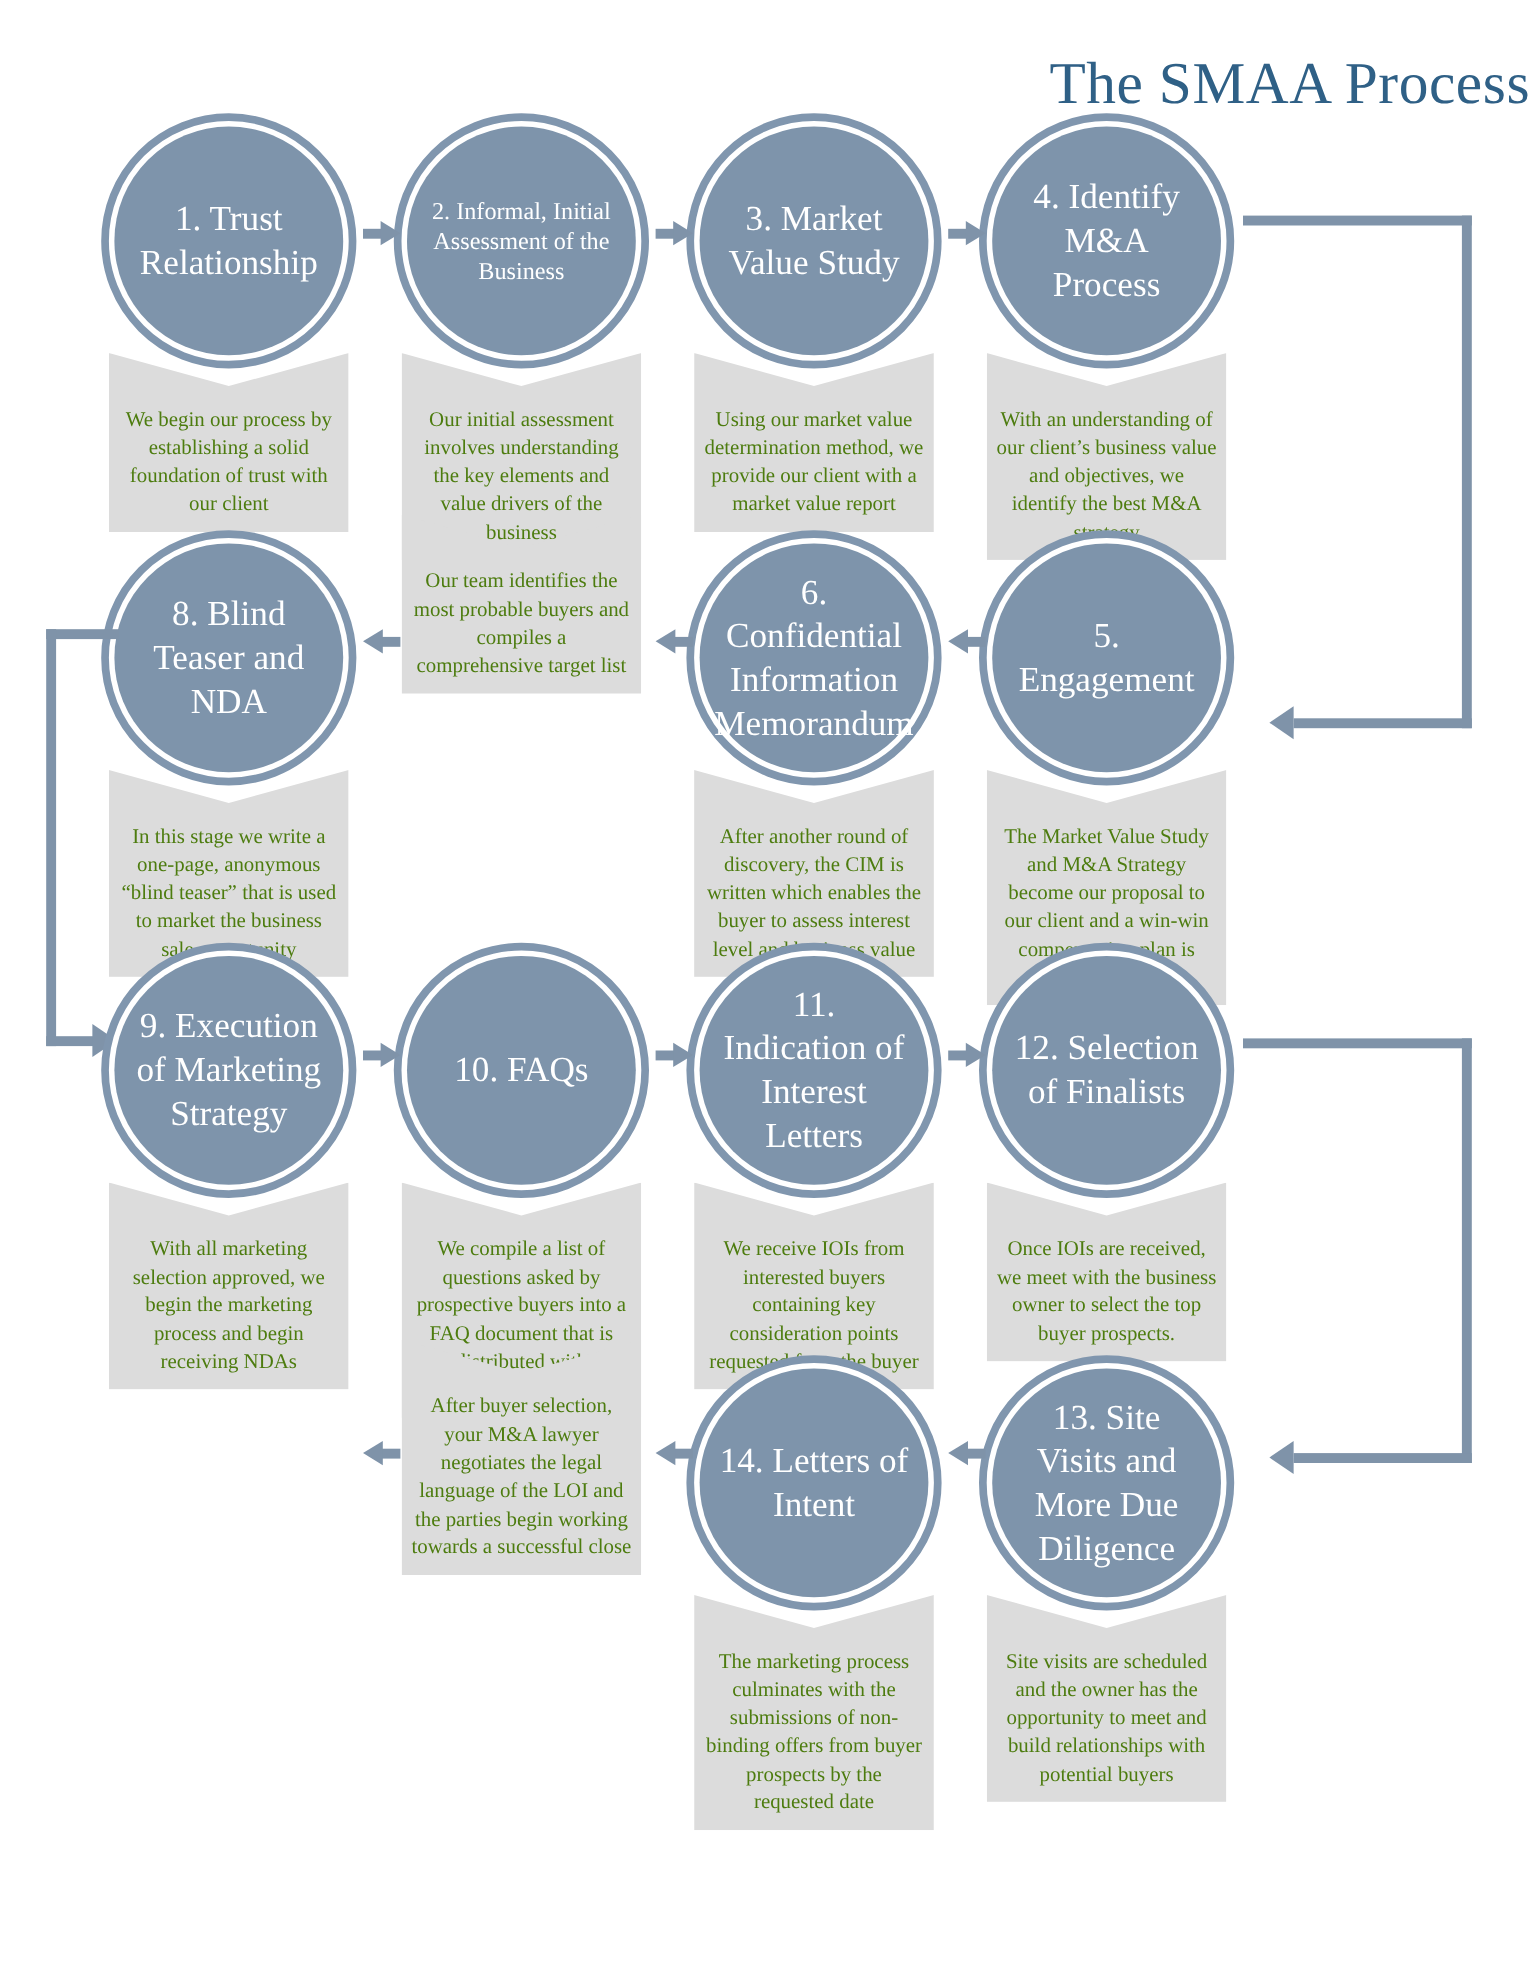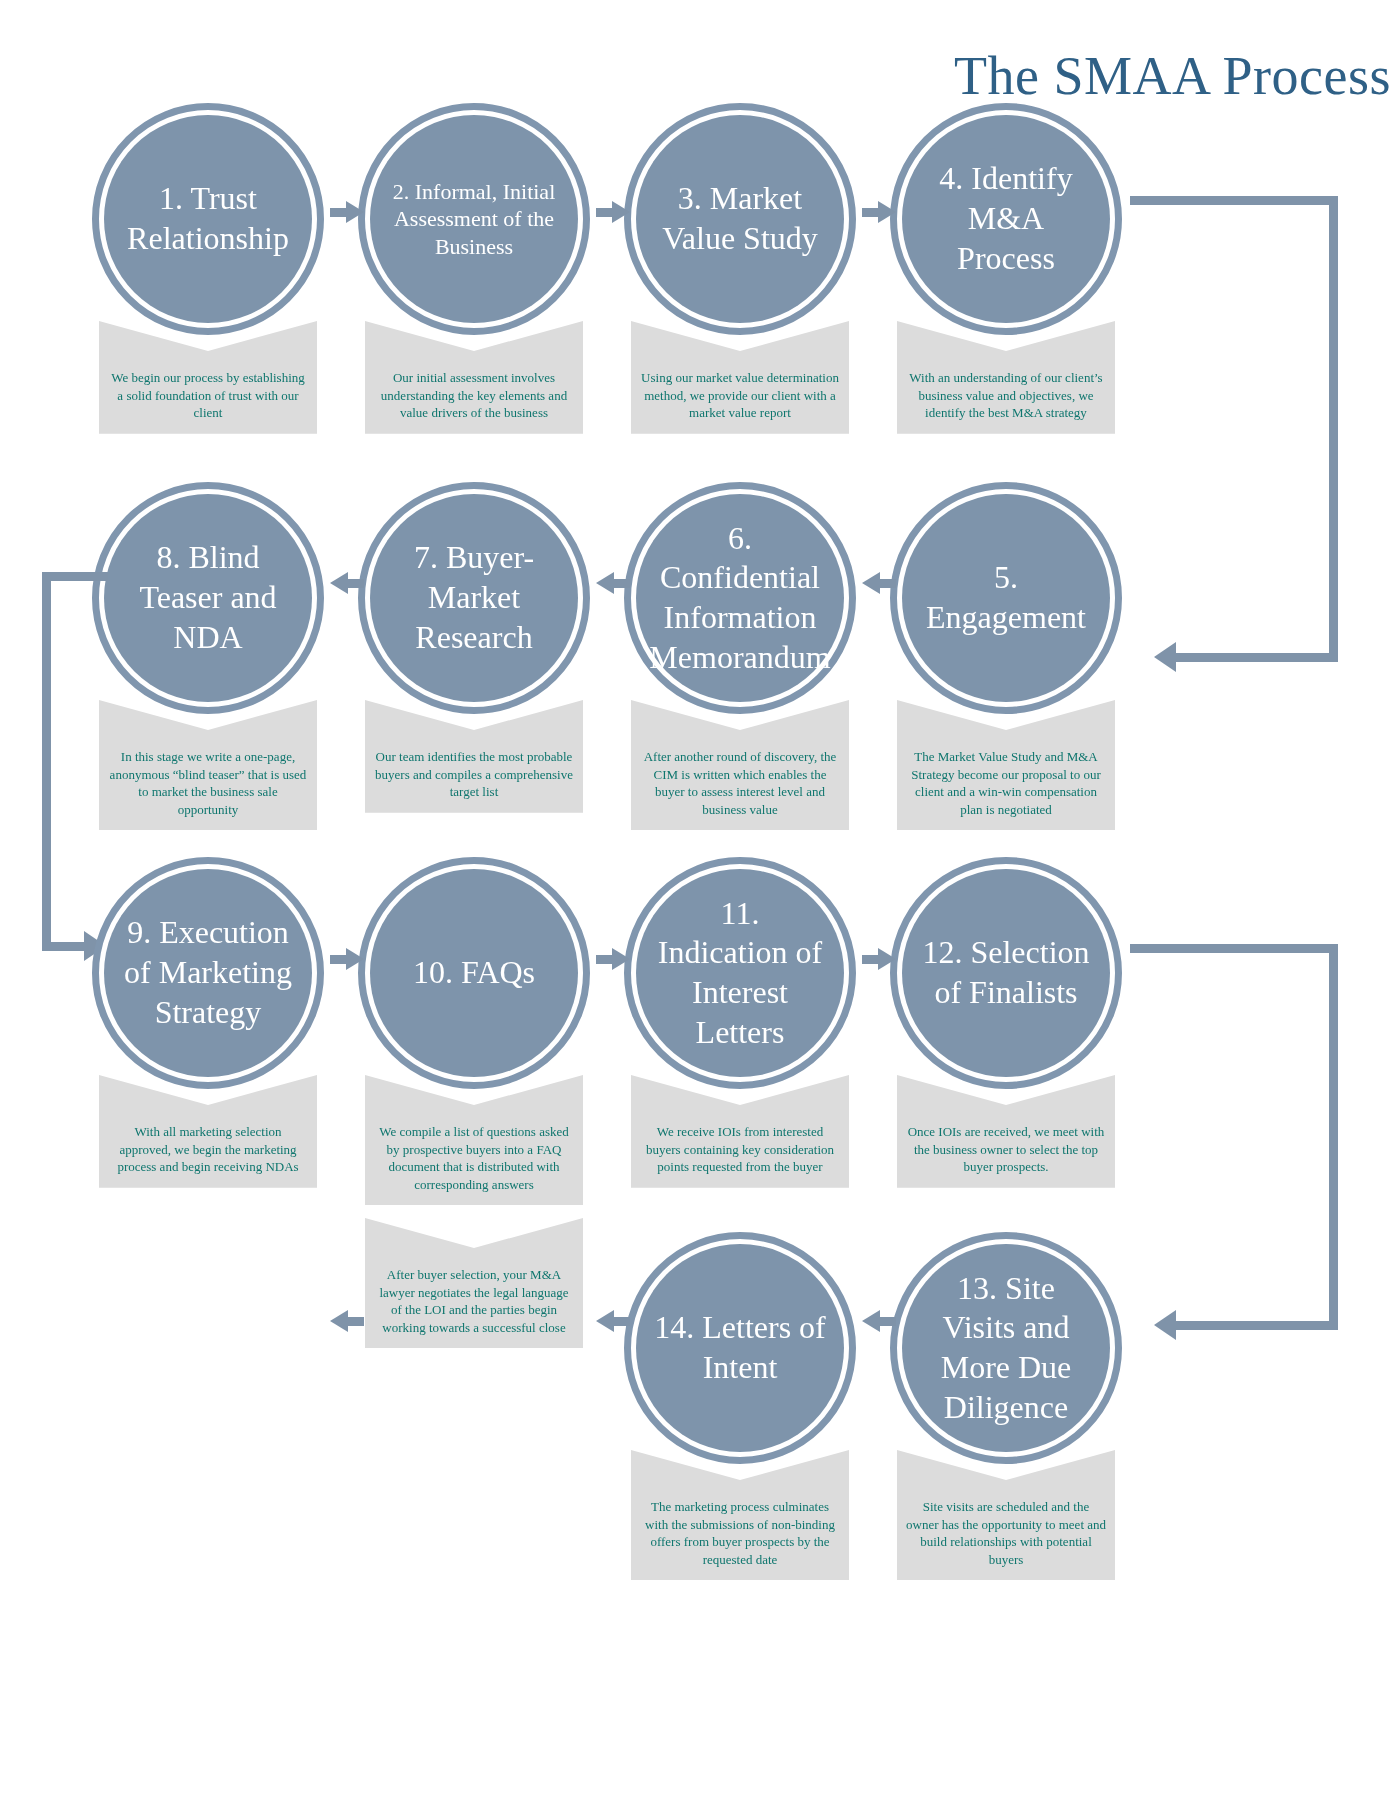--- a/index.html
+++ b/index.html
@@ -69,24 +69,24 @@
     position:relative;
     width:218px;
     margin:-14px auto 0 auto;
     background:#dcdcdc;
     padding:48px 9px 12px 9px;
     box-sizing:border-box;
     -webkit-clip-path:polygon(0 0, 50% 30px, 100% 0, 100% 100%, 0 100%);
     clip-path:polygon(0 0, 50% 30px, 100% 0, 100% 100%, 0 100%);
   }
   .banner-text{
-    font-size:13px;
+    font-size:19px;
     line-height:1.35;
     text-align:center;
-    color:#0f766e;
+    color:#4d7c0f;
     font-family:"Liberation Serif", serif;
   }
 
   
   .arrow{
     position:absolute;
     width:34px;height:22px;
   }
   .arrow i{
     display:block;
@@ -205,26 +205,20 @@
       <div class="disc">
         <div class="disc-label">8. Blind Teaser and NDA</div>
       </div>
     </div>
     <div class="banner">
       <div class="banner-text">In this stage we write a one-page, anonymous “blind teaser” that is used to market the business sale opportunity</div>
     </div>
   </div>
 
   <div class="step" style="left:340px;top:482px;">
-    <div class="circle-wrap">
-      <div class="ring"></div>
-      <div class="disc">
-        <div class="disc-label">7. Buyer-Market Research</div>
-      </div>
-    </div>
     <div class="banner">
       <div class="banner-text">Our team identifies the most probable buyers and compiles a comprehensive target list</div>
     </div>
   </div>
 
   <div class="step" style="left:606px;top:482px;">
     <div class="circle-wrap">
       <div class="ring"></div>
       <div class="disc">
         <div class="disc-label">6. Confidential Information Memorandum</div>

